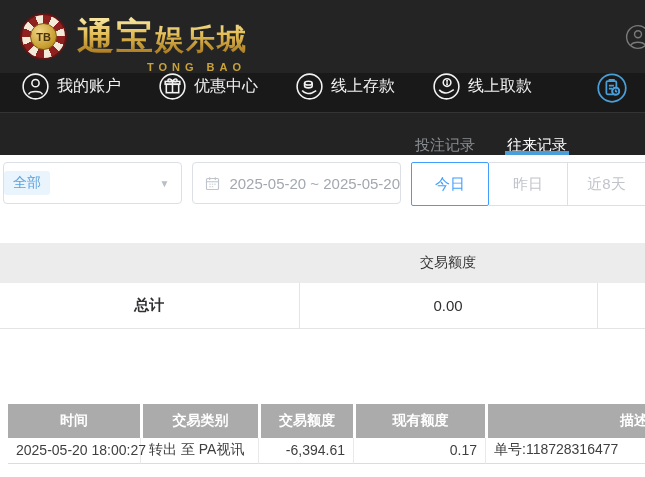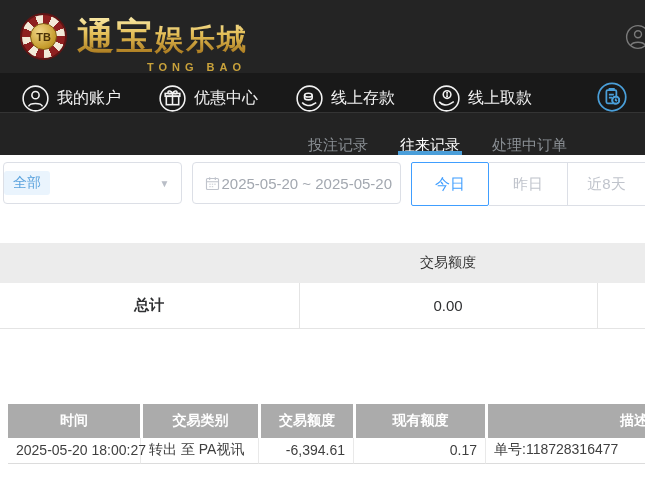--- a/index.html
+++ b/index.html
@@ -19,21 +19,21 @@
   .brand-cn { font-weight:bold; letter-spacing:2px; white-space:nowrap;
     background:linear-gradient(180deg,#f9e9a8 10%, #e3bd55 45%, #99660f 95%);
     -webkit-background-clip:text; background-clip:text; color:transparent; }
   .brand-cn .big { font-size:37px; }
   .brand-cn .small { font-size:29px; }
   .brand-en { position:absolute; right:2px; bottom:-11px; color:#c9a23b; font-size:11px;
     font-weight:bold; letter-spacing:5px; }
   .user-top { position:absolute; right:-6px; top:24px; color:#7a7a7a; }
 
   
-  .main-nav { height:39px; background:#191919; display:flex; align-items:flex-end; padding:0 14px 0 22px; }
+  .main-nav { height:39px; background:#191919; display:flex; align-items:flex-start; padding:0 14px 0 22px; }
   .nav-item { display:flex; align-items:center; gap:8px; color:#f2f2f2; font-size:16px;
     margin-right:38px; cursor:pointer; white-space:nowrap; }
   .nav-icon { color:#f2f2f2; display:flex; }
   .nav-records { margin-left:auto; margin-right:4px; color:#4a9fd9; display:flex; cursor:pointer; }
 
   
   .tab-bar { height:43px; background:#232323; border-top:1px solid #343434;
     display:flex; justify-content:flex-end; align-items:flex-end; padding-right:62px; }
   .tab { position:relative; display:flex; align-items:center; padding:0 16px;
     font-size:15px; color:#8a8f94; cursor:pointer; }
@@ -41,21 +41,21 @@
   .tab.active::after { content:""; position:absolute; left:14px; right:14px; bottom:0;
     height:4px; background:#4a9ed9; }
 
   
   .filter-row { display:flex; align-items:center; padding:7px 0 0 3px; margin-top:0; }
   .select-box { position:relative; width:198px; height:42px; border:1px solid #dcdfe6;
     border-radius:4px; background:#fff; display:flex; align-items:center; cursor:pointer; }
   .sel-tag { background:#eaf4fd; color:#5aa2dd; font-size:14px; padding:3px 9px; border-radius:3px; }
   .sel-caret { position:absolute; right:12px; top:15px; color:#b9bec7; font-size:10px; }
   .date-box { margin-left:10px; width:229px; height:42px; border:1px solid #dcdfe6; border-radius:4px;
-    background:#fff; display:flex; align-items:center; padding-left:11px; cursor:pointer; }
+    background:#fff; display:flex; align-items:center; gap:8px; padding-left:11px; cursor:pointer; }
   .date-box .cal { color:#c0c4cc; display:flex; }
   .date-text { color:#a3a8b0; font-size:15px; white-space:nowrap; }
   .quick-group { margin-left:10px; display:flex; height:42px; }
   .qbtn { width:78px; height:44px; background:#fff; display:flex; align-items:center;
     justify-content:center; font-size:15px; cursor:pointer; white-space:nowrap; }
   .qbtn.active { border:1px solid #409eff; color:#409eff; border-radius:2px; }
   .qbtn.plain { border-top:1px solid #dcdfe6; border-bottom:1px solid #dcdfe6; color:#c0c4cc; }
   .qbtn.plain + .qbtn.plain { border-left:1px solid #dcdfe6; }
 
   
@@ -157,21 +157,20 @@
       <circle cx="15" cy="14.5" r="2.8" fill="#191919"></circle>
       <circle cx="15" cy="14.5" r="2.8"></circle>
         <path d="M15 13.2v1.4l1 .7"></path>
     </svg>
   </div>
 </div>
 
 <div class="tab-bar">
   <div class="tab">投注记录</div>
   <div class="tab active">往来记录</div>
-  <div class="tab">处理中订单</div>
 </div>
 
 <div class="filter-row">
   <div class="select-box">
     <span class="sel-tag">全部</span>
     <span class="sel-caret">▼</span>
   </div>
   <div class="date-box">
     <span class="cal">
       <svg width="17" height="17" viewBox="0 0 24 24" fill="none" stroke="currentColor" stroke-width="1.6">

